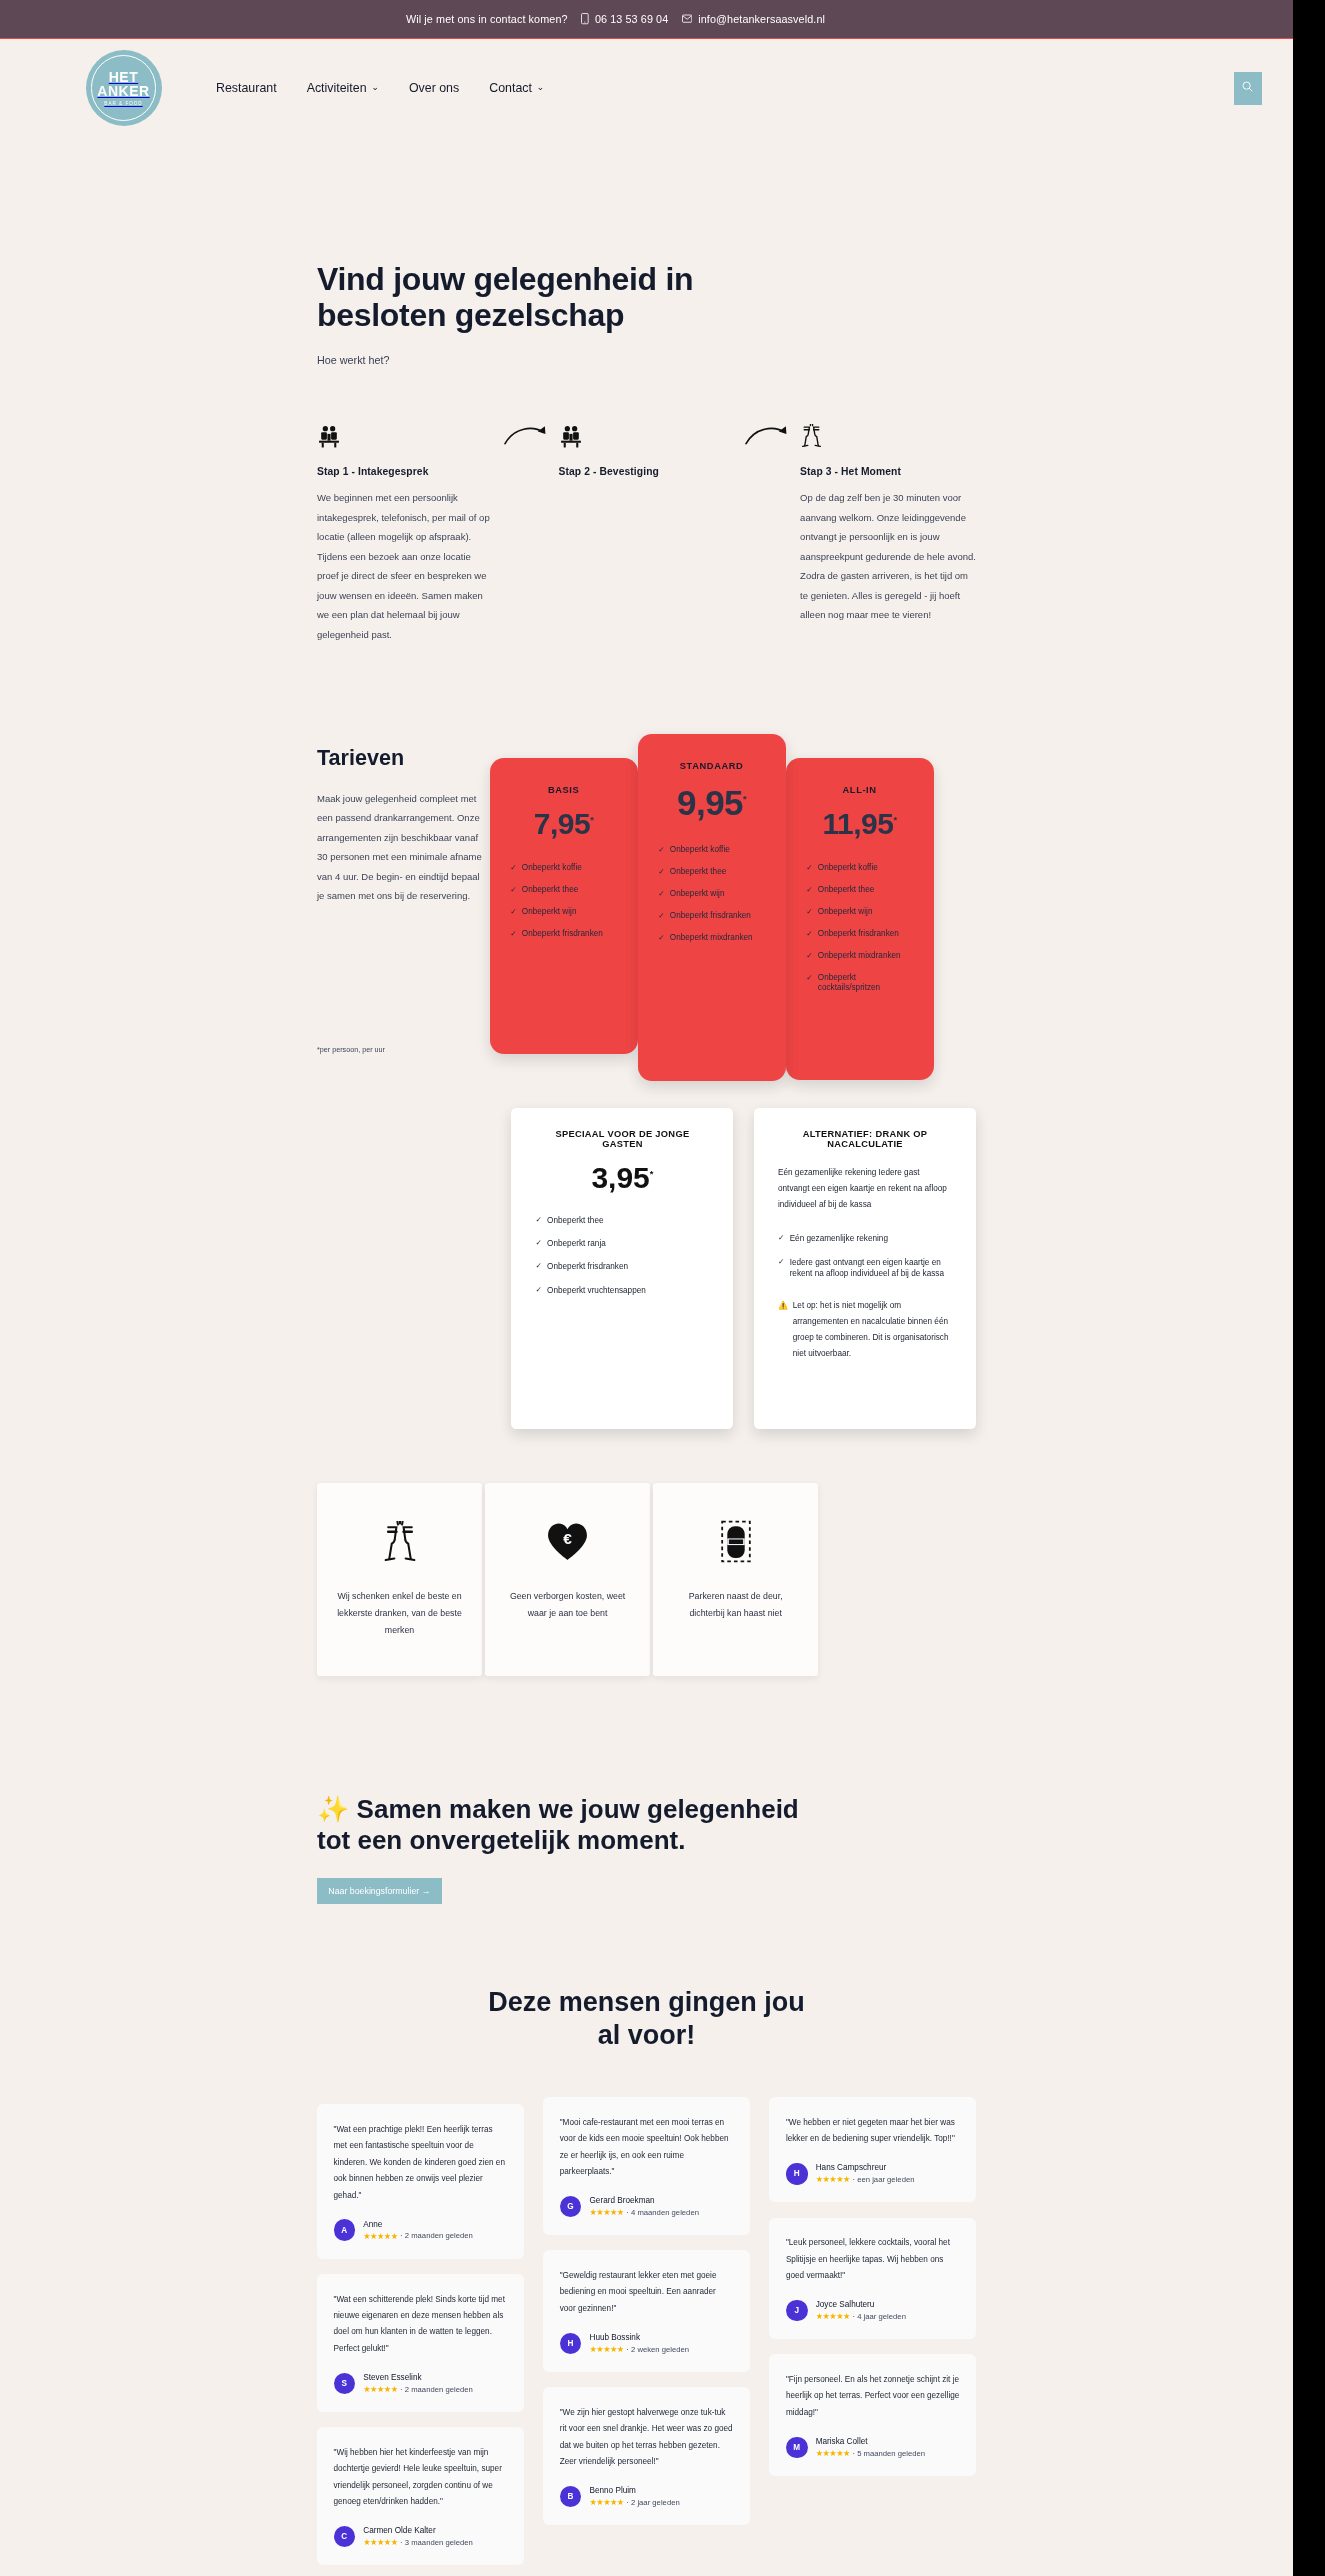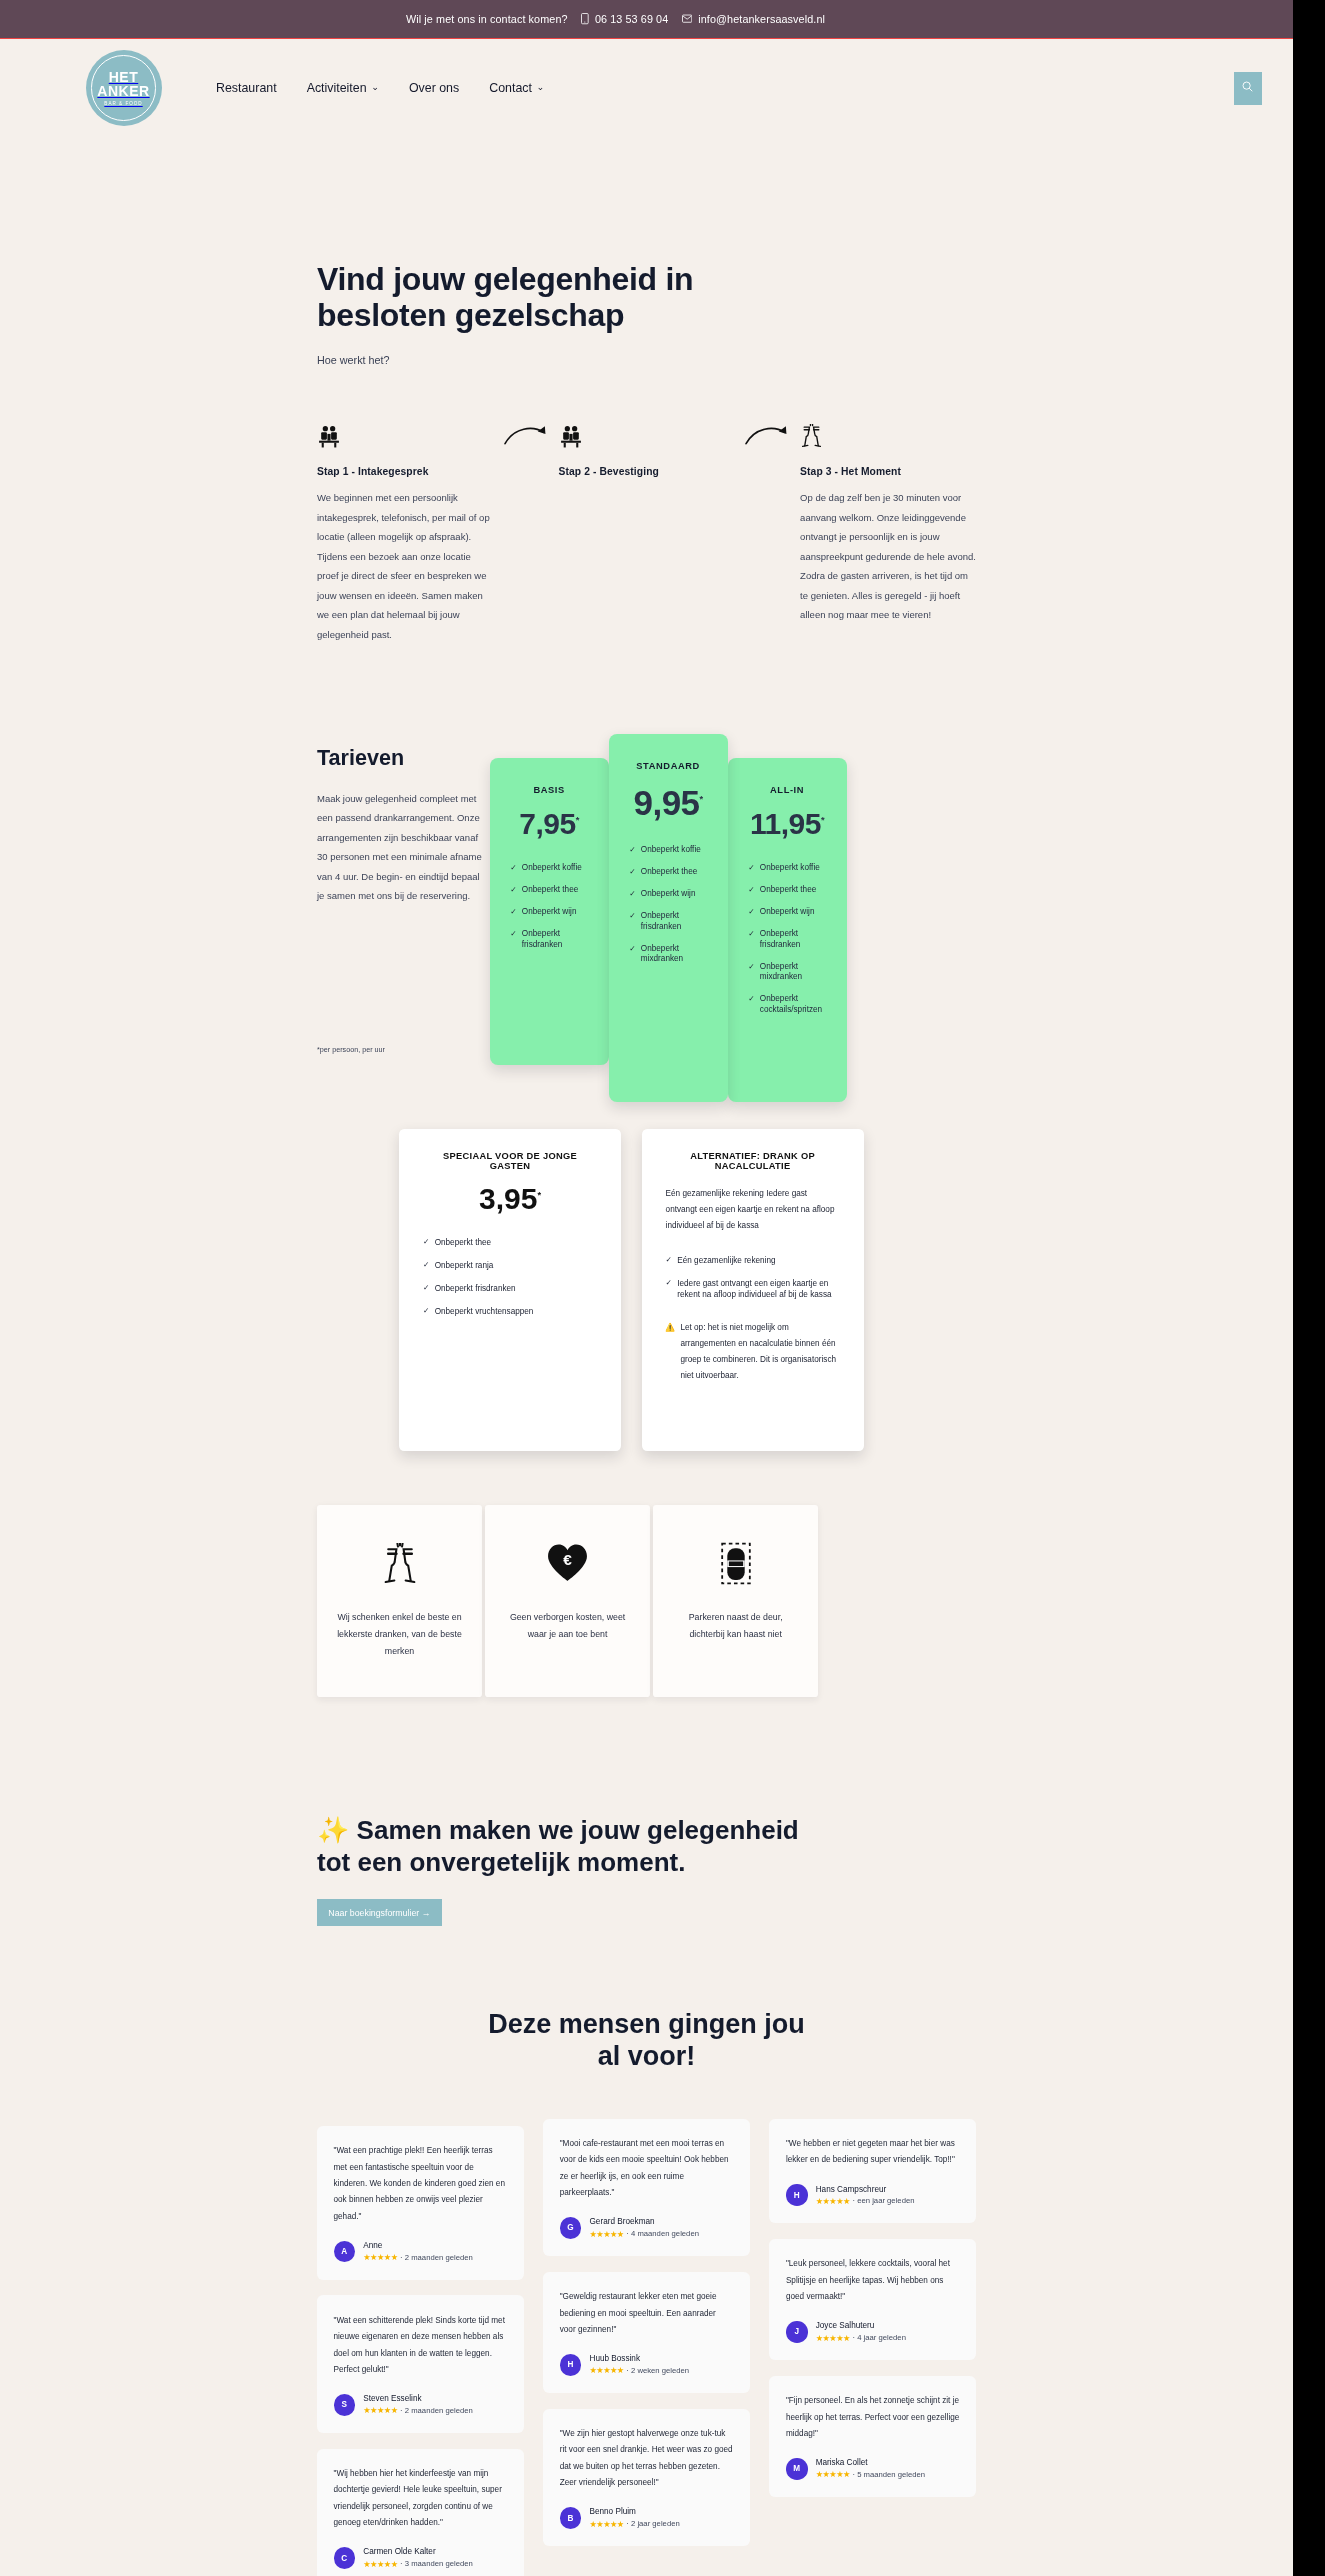--- a/index.html
+++ b/index.html
@@ -171,23 +171,23 @@
     color:#3d4458;
   }
   .tar-note { margin-top: 139px; font-size:7.2px; color:#3d4458; }
 
   .price-cards {
     display:flex;
     align-items:flex-start;
     margin-left: 2.6px;
   }
   .pcard {
-    width: 119px;
-    background:#86efac;
-    border-radius: 8px;
+    width: 148px;
+    background:#ef4444;
+    border-radius: 14px;
     box-shadow: 0 5.2px 13.4px rgba(30,25,40,.14);
     padding: 27px 20.6px 31px 20.6px;
     text-align:center;
   }
   .pcard.basis { margin-top: 24px; padding-bottom: 103px; }
   .pcard.standaard { margin-top: 0; z-index:3; padding-bottom: 126px; }
   .pcard.allin { margin-top: 24px; padding-bottom: 75px; }
   .p-name {
     font-size: 9.3px; font-weight:700; letter-spacing: 0.6px;
     color:#141b2d;
@@ -212,20 +212,21 @@
     line-height:1.3;
   }
   .chk { color:#1d2435; font-size:7.7px; }
 
   
   .extra-cards {
     margin-top: 27px;
     display:flex;
     gap: 20.6px;
     padding-left: 82px;
+    justify-content: flex-end;
   }
   .ecard {
     width: 222px;
     background:#fff;
     border-radius: 5.2px;
     box-shadow: 0 5.2px 13.4px rgba(30,25,40,.14);
     padding: 21.6px 24px 31px 24px;
   }
   .ecard .e-title {
     text-align:center;

